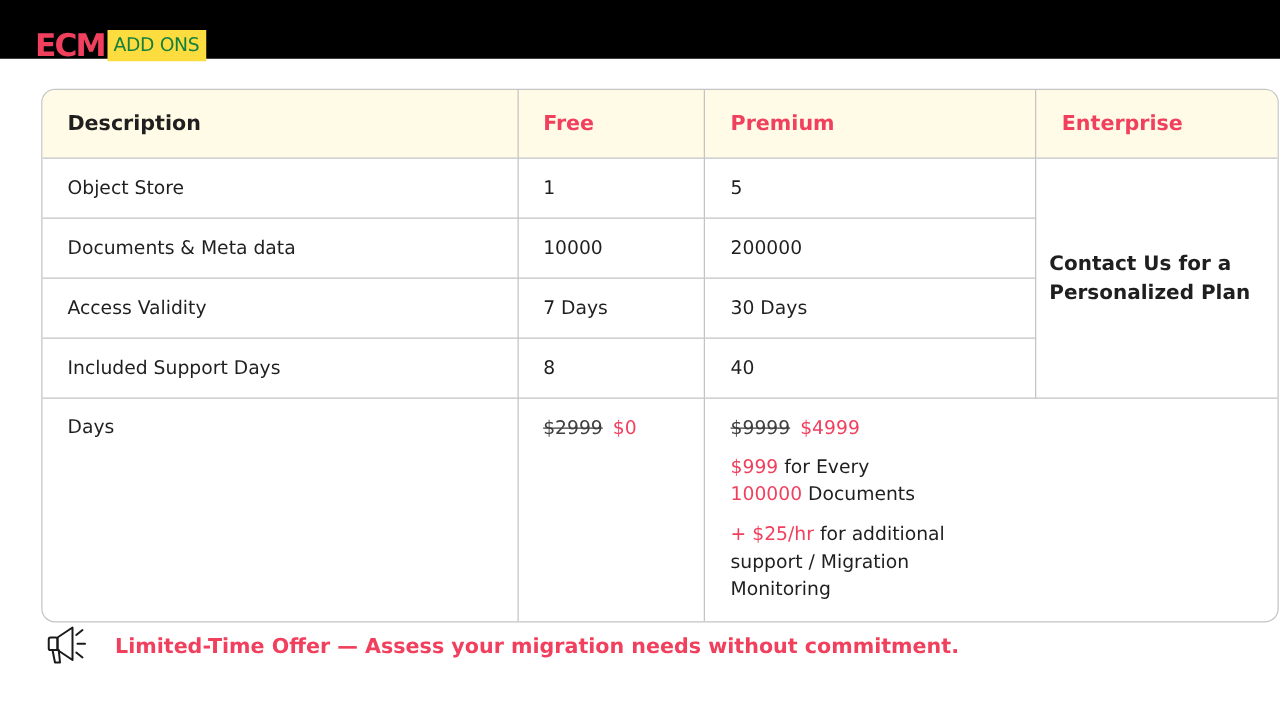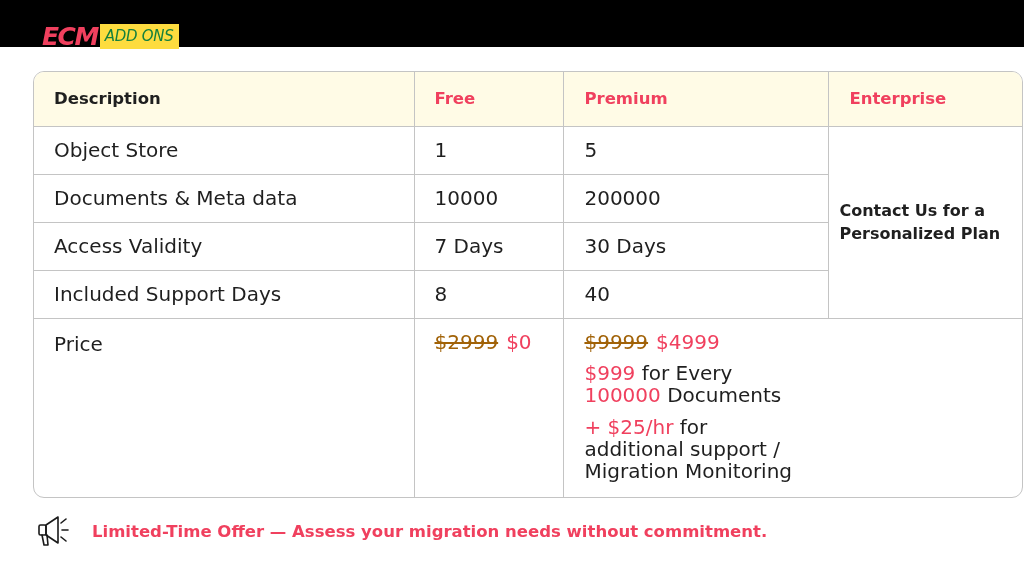--- a/index.html
+++ b/index.html
@@ -1,48 +1,48 @@
 <!DOCTYPE html>
 <html><head>
   <meta charset="utf-8">
   <style>
     * { box-sizing: border-box; margin: 0; padding: 0; }
     html, body { width: 1024px; height: 577px; background: #ffffff; overflow: hidden; }
     body { font-family: "DejaVu Sans", "Liberation Sans", sans-serif; color: #1a1a1a; position: relative; }
 
     .topbar { position: absolute; left: 0; top: 0; width: 1024px; height: 47px; background: #000000; }
-    .logo { position: absolute; left: 42px; top: 24px; display: flex; align-items: stretch; height: 25px; font-style: italic; }
+    .logo { position: absolute; left: 28px; top: 24px; display: flex; align-items: stretch; height: 25px; }
     .logo-ecm { font-family: "DejaVu Sans", sans-serif; font-weight: bold; font-size: 25px; letter-spacing: -1.5px; line-height: 25px; color: #f0405e; padding-right: 2px; }
     .logo-addons { background: #fddc3f; color: #15803d; font-size: 15px; line-height: 25px; padding: 0 6px 0 5px; font-weight: 500; letter-spacing: -0.3px; }
 
     .table-wrap { position: absolute; left: 33px; top: 71px; width: 990px; height: 427px; border: 1.5px solid #c4c4c4; border-radius: 11px; overflow: hidden; }
     table { border-collapse: collapse; width: 100%; height: 100%; table-layout: fixed; }
-    th, td { border: 1.5px solid #c4c4c4; text-align: left; vertical-align: middle; font-size: 20px; padding: 0 0 0 20px; }
+    th, td { border: 1.5px solid #c4c4c4; text-align: left; vertical-align: middle; font-size: 15px; padding: 0 0 0 20px; }
     tr > :first-child { border-left: none; }
     tr > :last-child { border-right: none; }
     thead tr th { border-top: none; }
     tbody tr:last-child td { border-bottom: none; }
     th { background: #fffbe6; height: 54px; font-weight: 600; font-size: 16.5px; }
     th.desc { color: #1f1f1f; }
     th.plan { color: #f0405e; margin-left: 20px; }
     td { height: 48px; color: #1f1f1f; }
     .col1 { width: 370px; }
     .col2 { width: 146px; }
     .col3 { width: 258px; }
     .col4 { width: 188px; }
 
     td.enterprise { font-weight: bold; font-size: 16px; line-height: 23px; padding-left: 10px; padding-right: 6px; }
     tr.price-row td { vertical-align: top; padding-top: 13px; height: 178px; }
-    .strike { text-decoration: line-through; color: #a16207; text-align: right; }
+    .strike { text-decoration: line-through; color: #404040; text-align: right; }
     .red { color: #f0405e; }
     .price-line { line-height: 20px; }
     .price-line .red { margin-left: 8px; }
     .block { margin-top: 10px; line-height: 22px; }
 
-    .offer { position: absolute; left: 36px; top: 513px; display: flex; align-items: center; }
+    .offer { position: absolute; left: 36px; top: 498px; display: flex; align-items: center; }
     .offer-icon { width: 40px; height: 36px; }
     .offer-text { margin-left: 16px; color: #f0405e; font-weight: 600; font-size: 16.5px; }
   </style>
 </head>
 <body>
 
 <div class="topbar"></div>
 <div class="logo">
   <span class="logo-ecm">ECM</span>
   <span class="logo-addons">ADD ONS</span>
@@ -80,21 +80,21 @@
         <td>Access Validity</td>
         <td>7 Days</td>
         <td>30 Days</td>
       </tr>
       <tr>
         <td>Included Support Days</td>
         <td>8</td>
         <td>40</td>
       </tr>
       <tr class="price-row">
-        <td>Price</td>
+        <td>Days</td>
         <td>
           <div class="price-line">
             <span class="strike">$2999</span><span class="red">$0</span>
           </div>
         </td>
         <td>
           <div class="price-line">
             <span class="strike">$9999</span><span class="red">$4999</span>
           </div>
           <div class="block">

